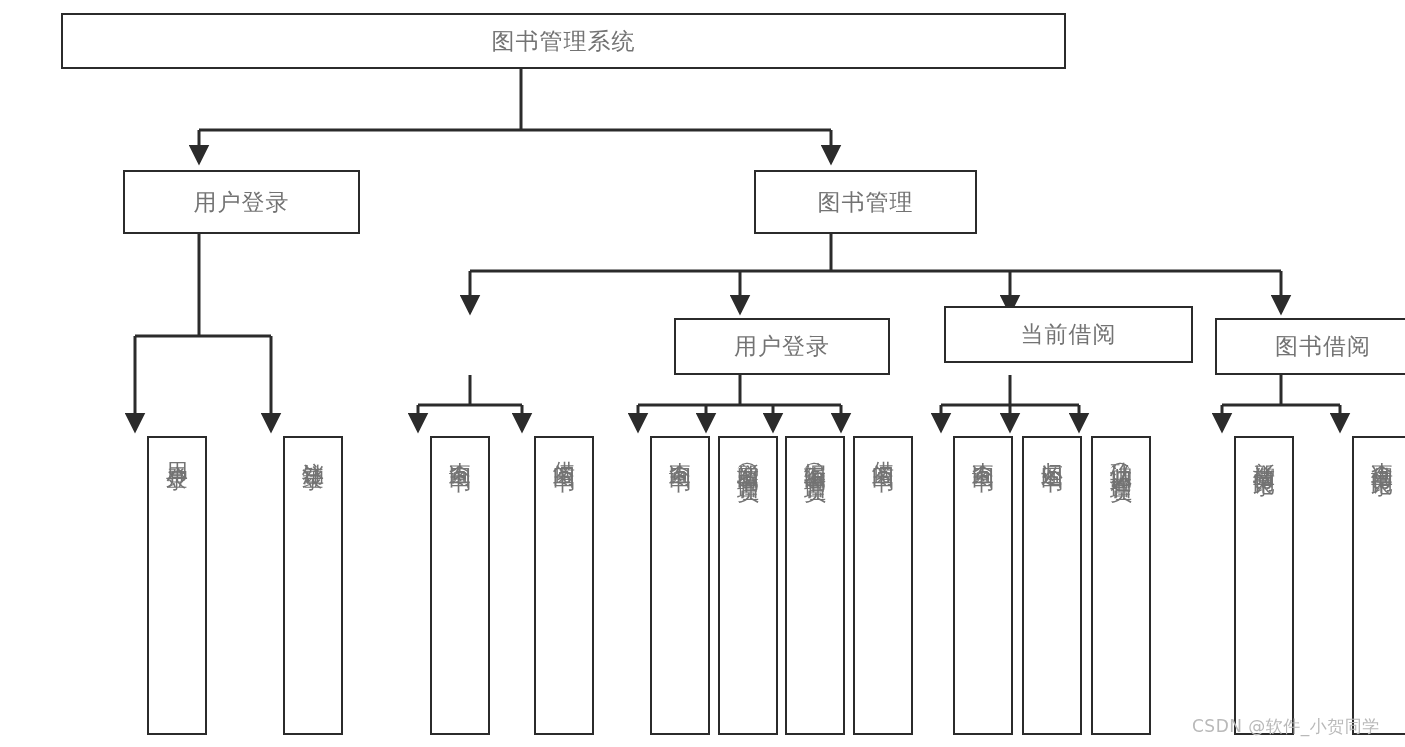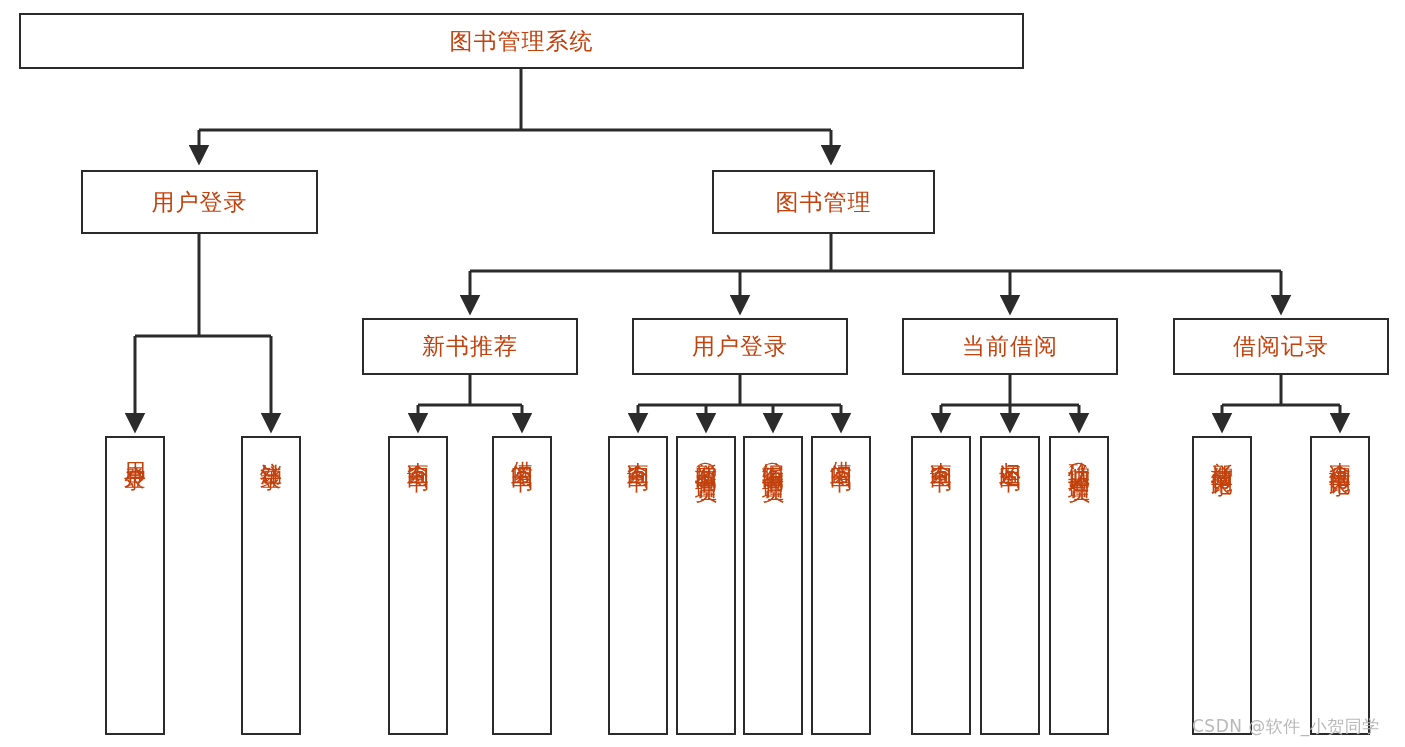--- a/index.html
+++ b/index.html
@@ -28,21 +28,22 @@
     pointer-events: none;
   }
   .node {
     position: absolute;
     box-sizing: border-box;
     background: #ffffff;
     border: 2px solid #2b2b2b;
     display: flex;
     align-items: center;
     justify-content: center;
-    color: #c2410c;
+    color: #737373;
+    margin-left: 42px;
   }
   .node .label {
     display: block;
     text-align: center;
     line-height: 1.0;
     white-space: nowrap;
   }
   
   .node.horiz .label {
     font-size: 23px;
@@ -129,31 +130,28 @@
     <span class="label">图书管理系统</span>
   </div>
 
   <div class="node horiz" style="left:81px; top:170px; width:237px; height:64px;">
     <span class="label">用户登录</span>
   </div>
   <div class="node horiz" style="left:712px; top:170px; width:223px; height:64px;">
     <span class="label">图书管理</span>
   </div>
 
-  <div class="node horiz" style="left:362px; top:318px; width:216px; height:57px;">
-    <span class="label">新书推荐</span>
-  </div>
   <div class="node horiz" style="left:632px; top:318px; width:216px; height:57px;">
     <span class="label">用户登录</span>
   </div>
-  <div class="node horiz" style="left:902px; top:318px; width:216px; height:57px;">
+  <div class="node horiz" style="left:902px; top:306px; width:249px; height:57px;">
     <span class="label">当前借阅</span>
   </div>
   <div class="node horiz" style="left:1173px; top:318px; width:216px; height:57px;">
-    <span class="label">借阅记录</span>
+    <span class="label">图书借阅</span>
   </div>
 
   <div class="node vert" style="left:105px; top:436px; width:60px; height:299px;">
     <span class="label">用户登录</span>
   </div>
   <div class="node vert" style="left:241px; top:436px; width:60px; height:299px;">
     <span class="label">注销登录</span>
   </div>
 
   <div class="node vert" style="left:388px; top:436px; width:60px; height:299px;">

